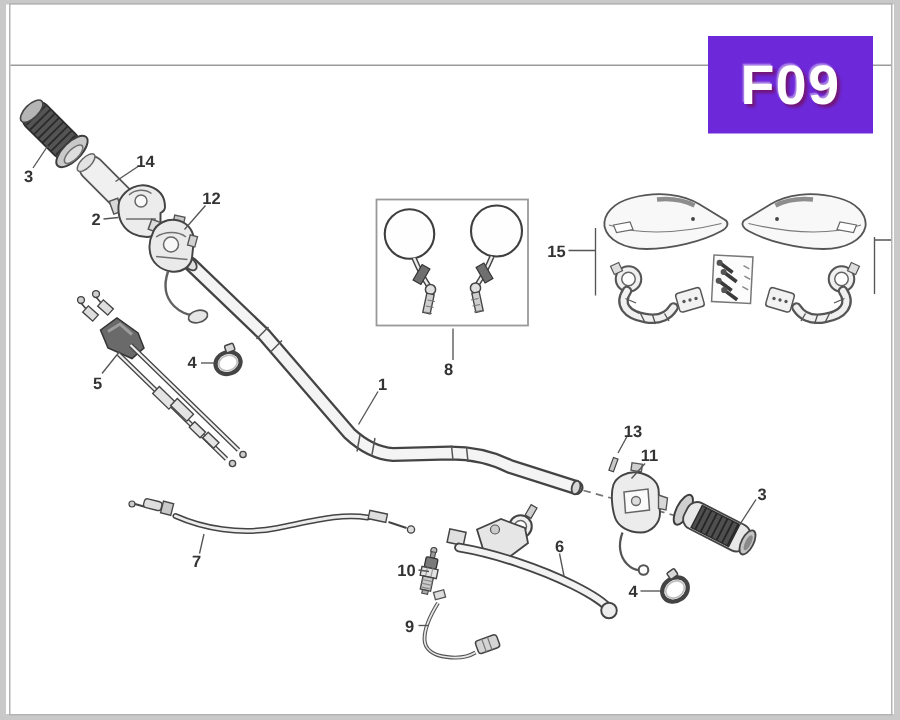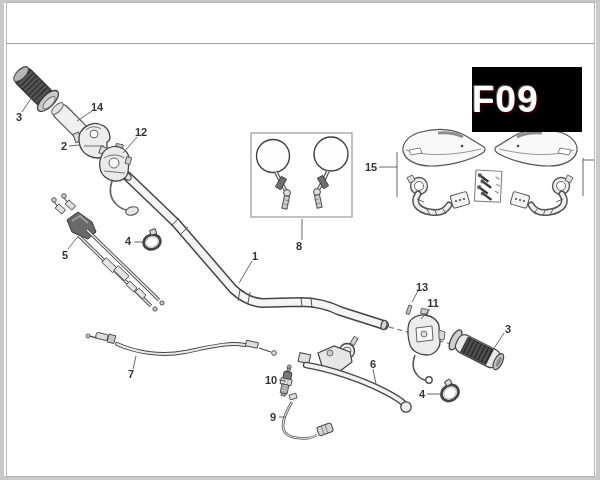--- a/index.html
+++ b/index.html
@@ -1,20 +1,20 @@
 <!DOCTYPE html>
 <html><head>
 <meta charset="utf-8">
 <style>
   html,body{width:600px;height:480px;margin:0;overflow:hidden;font-family:"Liberation Sans",sans-serif;}
   .stage{position:relative;width:600px;height:480px;background:#c9c9c9;}
   .paper{position:absolute;left:4px;top:3px;right:4px;bottom:4px;background:#ffffff;}
   .frame{position:absolute;left:6px;top:2px;right:5px;bottom:3px;border:1px solid #b3b3b3;}
   .top-rule{position:absolute;left:7px;right:6px;top:43px;height:1px;background:#9a9a9a;}
-  .code-box{position:absolute;left:472px;top:24px;width:110px;height:65px;background:#000000;display:flex;align-items:center;justify-content:flex-start;margin-top:43px;}
+  .code-box{position:absolute;left:472px;top:24px;width:110px;height:65px;background:#6d28d9;display:flex;align-items:center;justify-content:center;}
   .code-text{color:#fff;font-weight:bold;font-size:37px;letter-spacing:1px;
     text-shadow:-1px -1px 1px rgba(255,255,255,.45),2px 2px 2px rgba(120,0,0,.45);}
   svg.art{position:absolute;left:0;top:0;}
   .callout{font-size:11px;font-weight:bold;fill:#333;}
   .leader{stroke:#555;stroke-width:.9;fill:none;}
   .ln{stroke:#444;fill:none;}
 </style>
 </head>
 <body>
 

